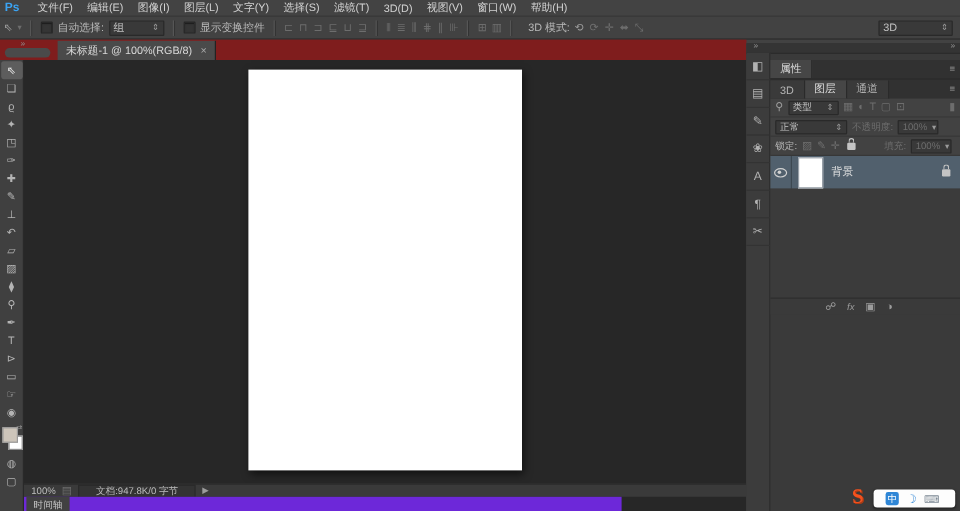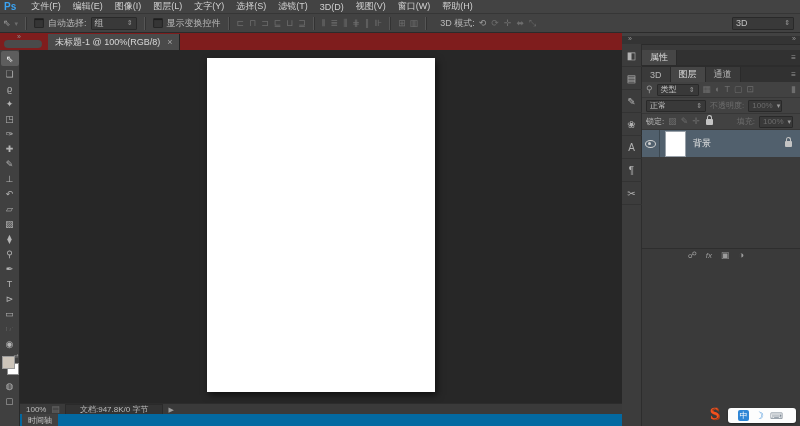--- a/index.html
+++ b/index.html
@@ -42,21 +42,21 @@
   #fg-swatch{position:absolute;left:1px;top:2px;width:11px;height:11px;background:#cdc5ba;border:1px solid #9a9a9a}
   #swap-arrows{position:absolute;right:0;top:-2px;font-size:6px;color:#9a9a9a}
   
   #canvas-region{left:20px;top:50px;width:602px;height:376px;background:#272727;overflow:hidden}
   #canvas{left:187px;top:8px;width:228px;height:334px;background:#ffffff;
           box-shadow:2px 3px 7px rgba(0,0,0,.6)}
   #statusbar{left:0;top:353px;width:602px;height:11px;background:#3a3a3a;border-top:1px solid #2c2c2c;
              display:flex;align-items:center;font-size:8px;color:#bdbdbd;gap:5px;padding-left:6px;box-sizing:border-box}
   #doc-info{height:9px;background:#333;border:1px solid #2a2a2a;display:flex;align-items:center;
             padding:0 14px;color:#bdbdbd}
-  #timeline-strip{left:0;top:364px;width:602px;height:12px;background:#0369a1}
+  #timeline-strip{left:0;top:364px;width:498px;height:12px;background:#6d28d9}
   #timeline-tab{position:absolute;left:2px;top:0;height:12px;background:#414141;font-size:8px;
                 display:flex;align-items:center;padding:0 6px;color:#c6c6c6}
   
   #right-dock{left:622px;top:36px;width:178px;height:390px;background:#3a3a3a}
   #dock-header{position:absolute;left:0;top:0;width:178px;height:8px;background:#343434;
                border-bottom:1px solid #2b2b2b;font-size:7px;color:#959595}
   #dock-strip{position:absolute;left:0;top:8px;width:20px;height:382px;background:#3c3c3c;
               border-right:1px solid #2d2d2d;display:flex;flex-direction:column;align-items:center;box-sizing:border-box}
   .dock-ic{width:20px;height:23px;display:flex;align-items:center;justify-content:center;font-size:10px;
            color:#b2b2b2;border-bottom:1px solid #333;box-sizing:border-box;flex:none}

